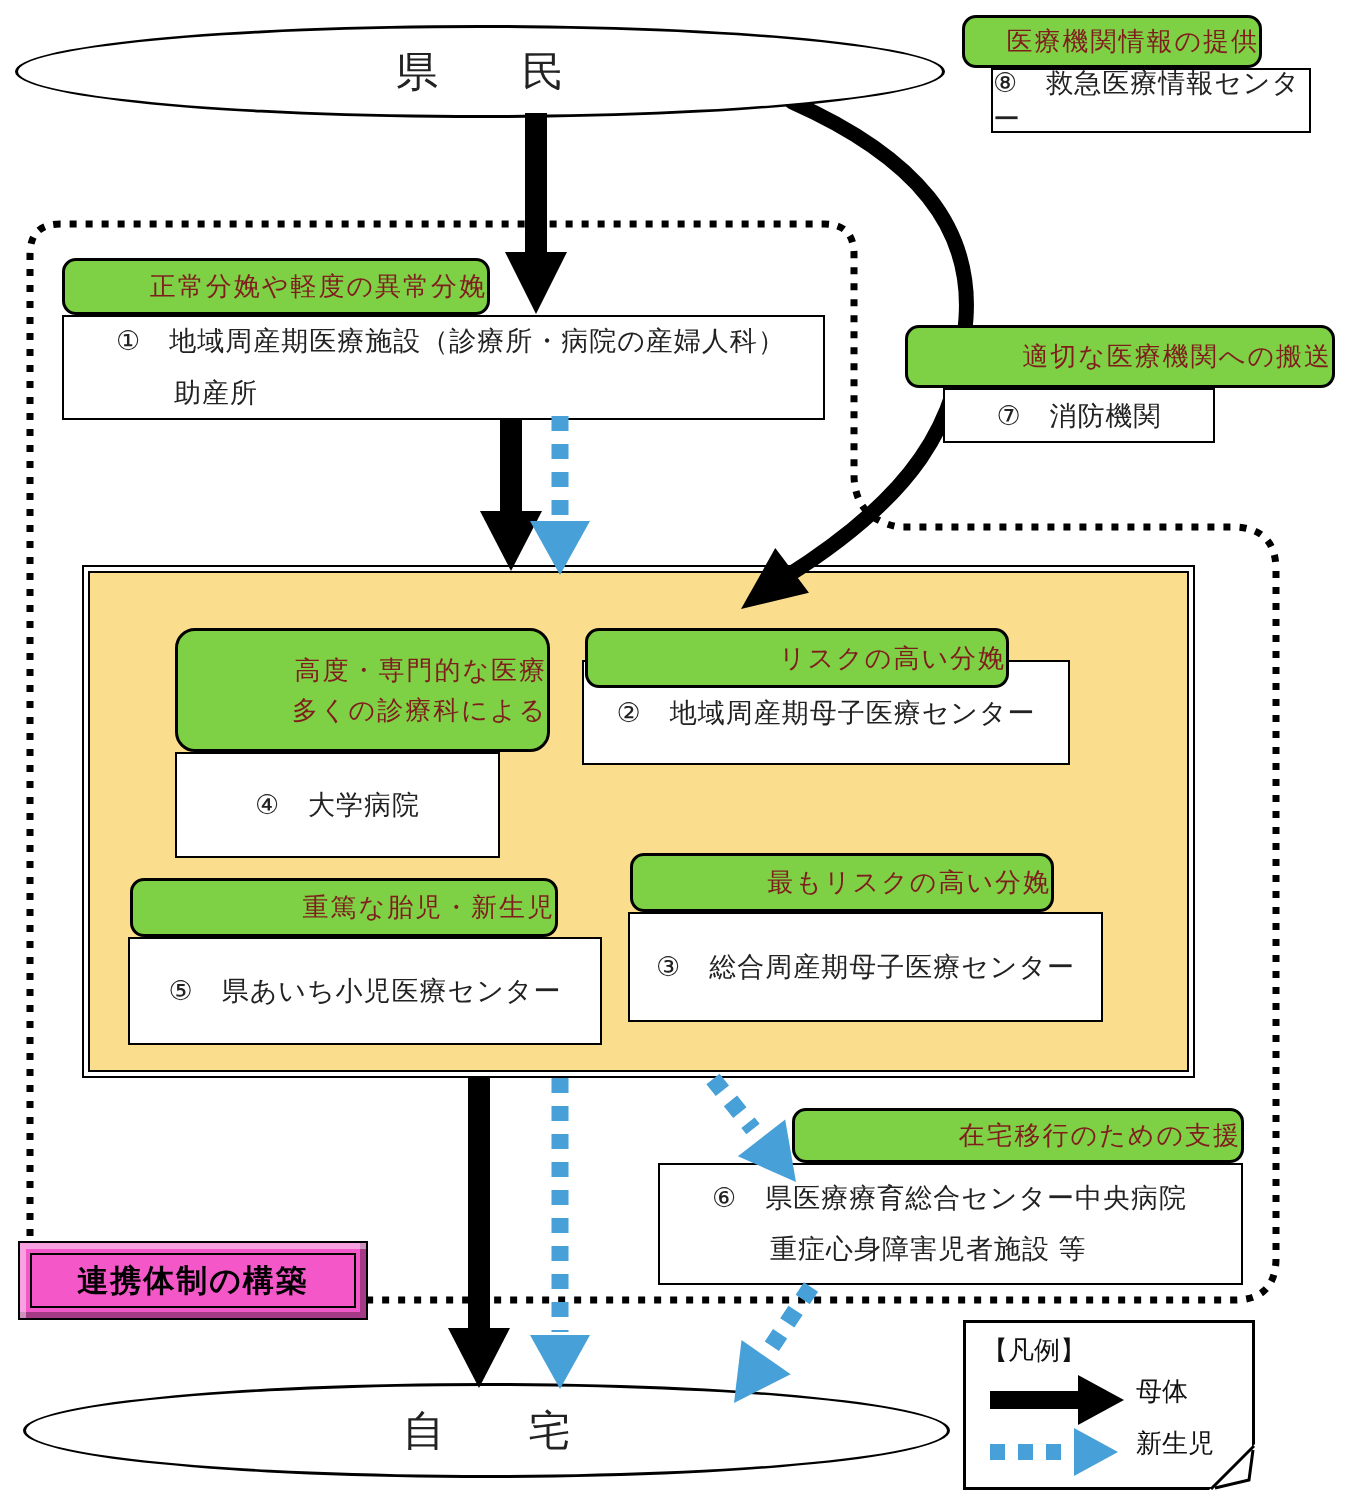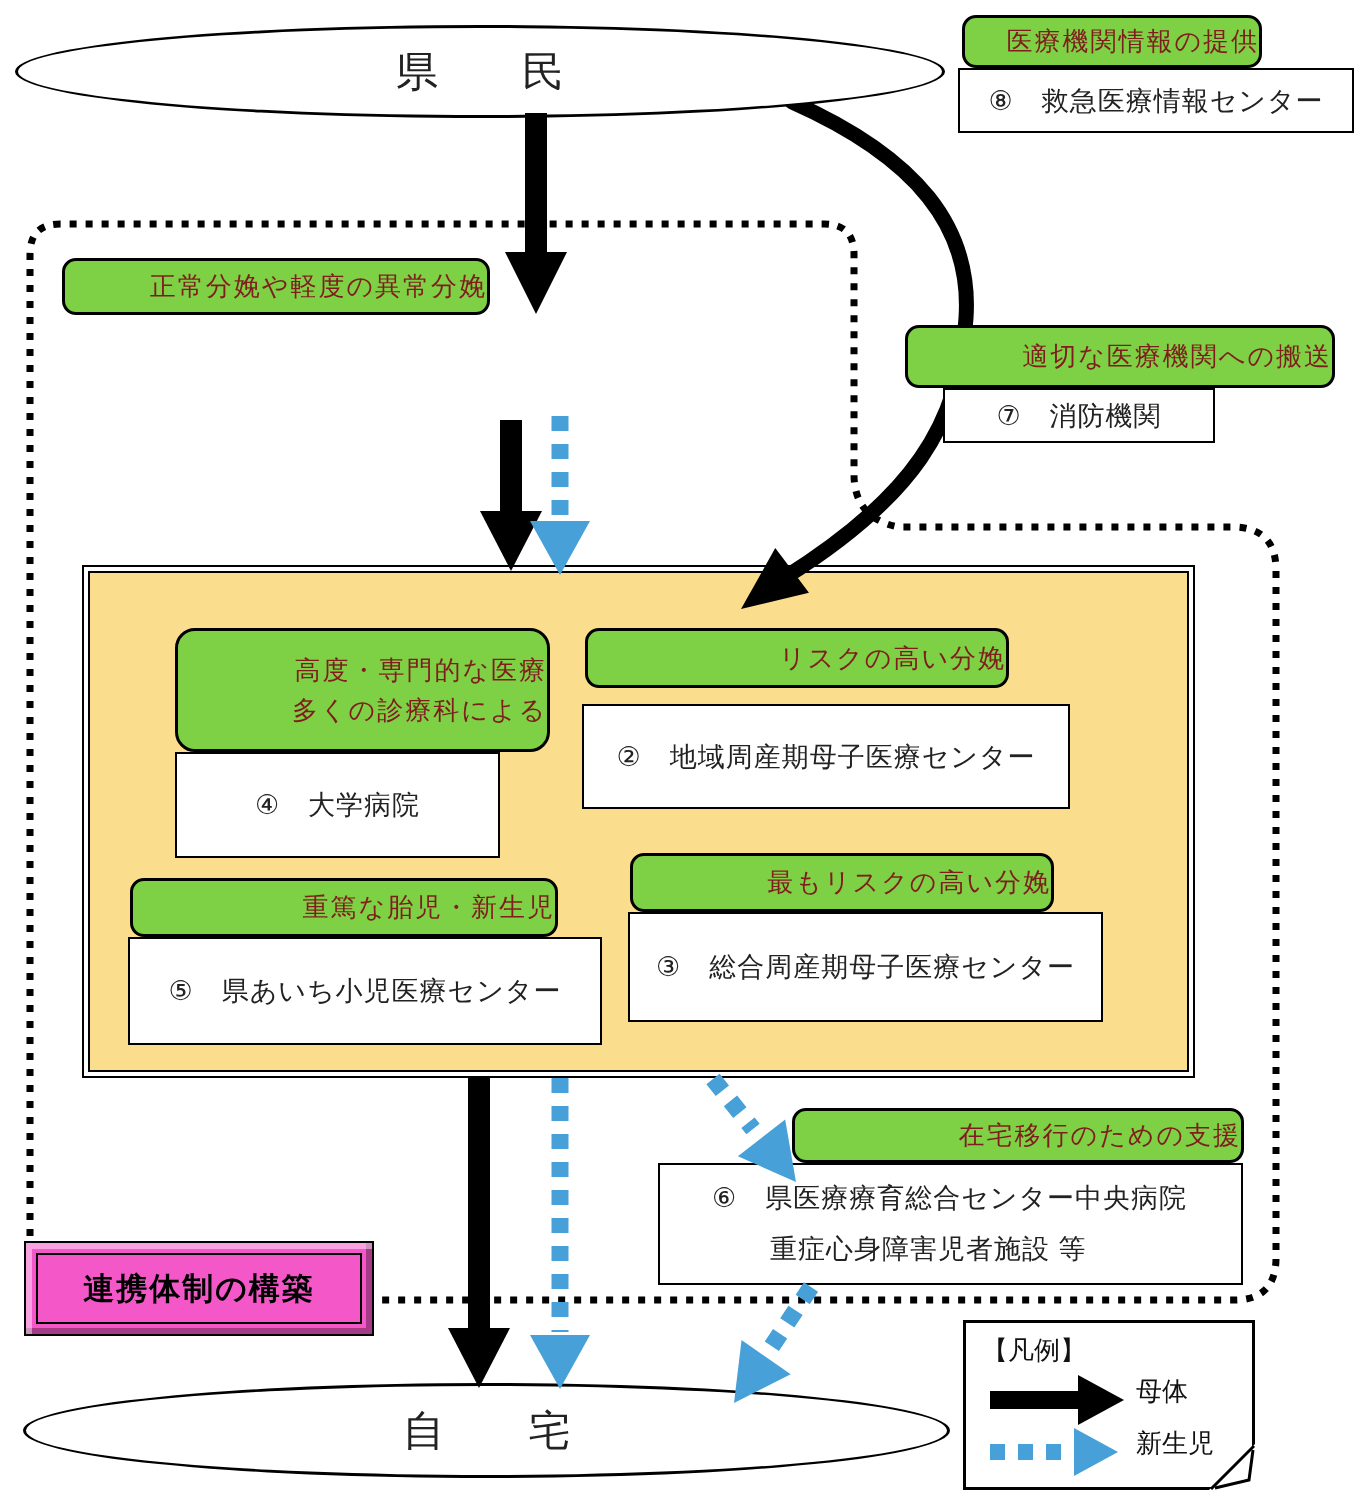--- a/index.html
+++ b/index.html
@@ -27,21 +27,21 @@
     display:flex;align-items:center;justify-content:center;font-size:27px;color:#222;
     letter-spacing:1px}
   .white-box.left{flex-direction:column;align-items:flex-start;justify-content:center;
     padding-left:52px;line-height:1.9}
   .indent2{margin-left:58px}
 
   .yellow-outer{position:absolute;z-index:20;left:82px;top:565px;width:1113px;height:513px;
     background:#fff;border:2px solid #000;padding:4px}
   .yellow-inner{width:100%;height:100%;border:2px solid #000;background:var(--yellow)}
 
-  .pink-outer{position:absolute;z-index:30;left:24px;top:1241px;width:350px;height:95px;
+  .pink-outer{position:absolute;z-index:30;left:18px;top:1241px;width:350px;height:79px;
     background:var(--pink);border:2px solid #000;display:flex;align-items:center;justify-content:center;
     box-shadow:inset 6px 6px 0 rgba(255,255,255,.45), inset -6px -6px 0 rgba(0,0,0,.32)}
   .pink-inner{width:calc(100% - 20px);height:calc(100% - 20px);border:2px solid #000;
     background:var(--pink);display:flex;align-items:center;justify-content:center;
     font-size:31px;font-weight:bold;letter-spacing:2px;color:#000}
 
   .legend{position:absolute;z-index:30;left:963px;top:1320px;width:292px;height:170px;
     background:#fff;border:3px solid #000;padding:10px 0 9px 16px}
   .legend-title{font-size:26px;margin-bottom:6px}
   .legend-row{display:flex;align-items:flex-start;gap:4px;height:52px}
@@ -66,47 +66,51 @@
     <polygon points="0,0 -64,-28 -64,28" transform="translate(741,609) rotate(143)" fill="#000"></polygon>
   </svg>
 
   <div class="ellipse" style="left:15px;top:25px;width:930px;height:93px">
     <span>県　　民</span>
   </div>
 
   <div class="green-tag" style="left:962px;top:15px;width:300px;height:53px">
     <span>医療機関情報の提供</span>
   </div>
-  <div class="white-box" style="left:958px;top:68px;width:396px;height:65px">
+  <div class="white-box" style="left:991px;top:68px;width:320px;height:65px">
     <span>⑧　救急医療情報センター</span>
   </div>
 
   <div class="green-tag" style="left:62px;top:258px;width:428px;height:57px">
     <span>正常分娩や軽度の異常分娩</span>
+  </div>
+  <div class="white-box left" style="left:62px;top:315px;width:763px;height:105px;font-size:27px">
+    <span>①　地域周産期医療施設（診療所・病院の産婦人科）</span>
+    <span class="indent2">助産所</span>
   </div>
 
   <div class="green-tag" style="left:905px;top:325px;width:430px;height:63px">
     <span>適切な医療機関への搬送</span>
   </div>
   <div class="white-box" style="left:943px;top:388px;width:272px;height:55px">
     <span>⑦　消防機関</span>
   </div>
 
   <div class="green-tag" style="left:175px;top:628px;width:375px;height:124px;border-radius:20px">
     <span>高度・専門的な医療</span>
     <span>多くの診療科による</span>
   </div>
   <div class="white-box" style="left:175px;top:752px;width:325px;height:106px">
     <span>④　大学病院</span>
   </div>
 
   <div class="green-tag" style="left:585px;top:628px;width:424px;height:60px">
     <span>リスクの高い分娩</span>
   </div>
-  <div class="white-box" style="left:582px;top:704px;width:488px;height:105px">
+  <div class="white-box" style="left:582px;top:660px;width:488px;height:105px">
     <span>②　地域周産期母子医療センター</span>
   </div>
 
   <div class="green-tag" style="left:630px;top:853px;width:424px;height:59px">
     <span>最もリスクの高い分娩</span>
   </div>
   <div class="white-box" style="left:628px;top:912px;width:475px;height:110px">
     <span>③　総合周産期母子医療センター</span>
   </div>
 

